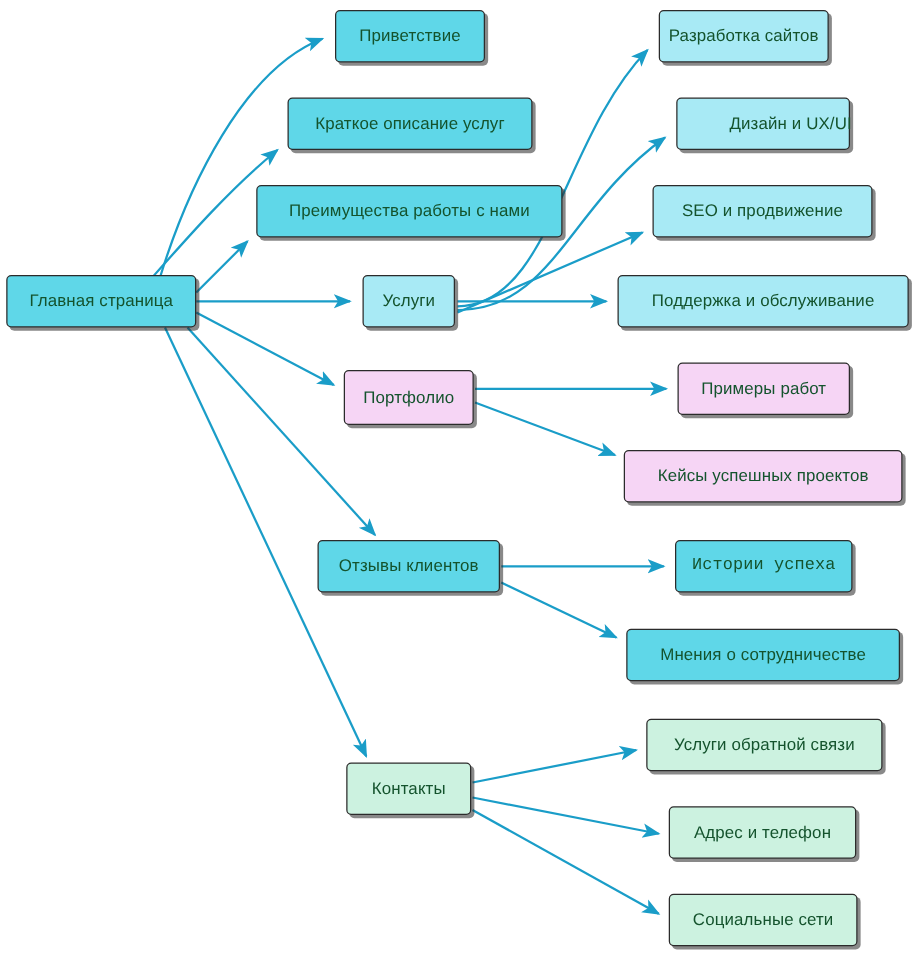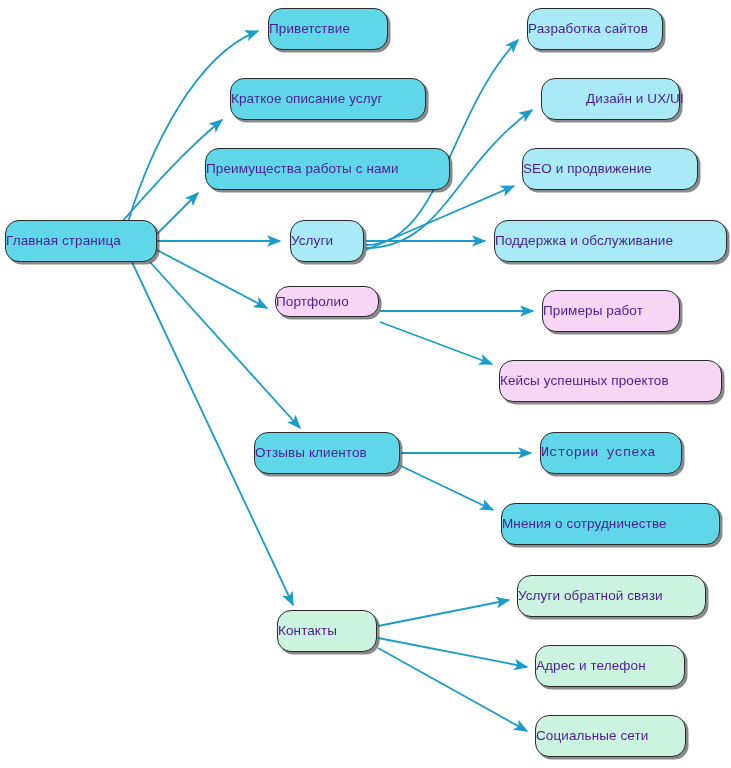--- a/index.html
+++ b/index.html
@@ -21,23 +21,24 @@
     top: 0;
     width: 731px;
     height: 768px;
     pointer-events: none;
   }
   .node {
     position: absolute;
     box-sizing: border-box;
     display: flex;
     align-items: center;
+    justify-content: center;
     border: 1.3px solid #2b2b2b;
-    border-radius: 14px;
-    color: #4c1d95;
+    border-radius: 4px;
+    color: #14532d;
     font-size: 13.5px;
     line-height: 1;
     white-space: nowrap;
     box-shadow: 2.5px 2.5px 0 rgba(40,40,40,0.55);
     letter-spacing: 0.1px;
   }
   .node-label {
     display: block;
     pointer-events: none;
   }
@@ -94,21 +95,21 @@
       </div>
       <div class="node" style="left: 541px; top: 78px; width: 139px; height: 42px; background: rgb(168, 234, 245); padding-left: 44px;">
         <span class="node-label">Дизайн и UX/UI</span>
       </div>
       <div class="node" style="left: 522px; top: 148px; width: 176px; height: 42px; background: rgb(168, 234, 245);">
         <span class="node-label">SEO и продвижение</span>
       </div>
       <div class="node" style="left: 494px; top: 220px; width: 233px; height: 42px; background: rgb(168, 234, 245);">
         <span class="node-label">Поддержка и обслуживание</span>
       </div>
-      <div class="node" style="left: 275px; top: 286px; width: 104px; height: 31px; background: rgb(246, 213, 245);">
+      <div class="node" style="left: 275px; top: 296px; width: 104px; height: 44px; background: rgb(246, 213, 245);">
         <span class="node-label">Портфолио</span>
       </div>
       <div class="node" style="left: 542px; top: 290px; width: 138px; height: 42px; background: rgb(246, 213, 245);">
         <span class="node-label">Примеры работ</span>
       </div>
       <div class="node" style="left: 499px; top: 360px; width: 223px; height: 42px; background: rgb(246, 213, 245);">
         <span class="node-label">Кейсы успешных проектов</span>
       </div>
       <div class="node" style="left: 254px; top: 432px; width: 146px; height: 42px; background: rgb(95, 215, 232);">
         <span class="node-label">Отзывы клиентов</span>

